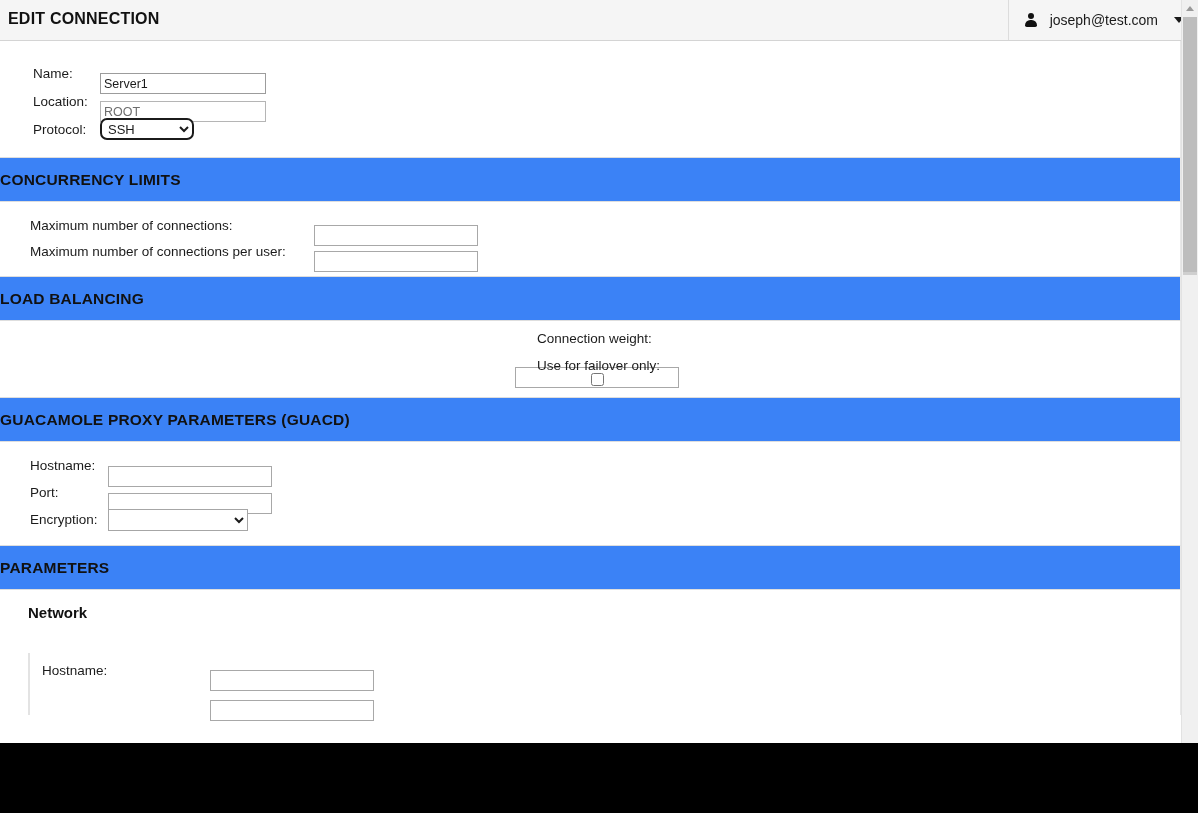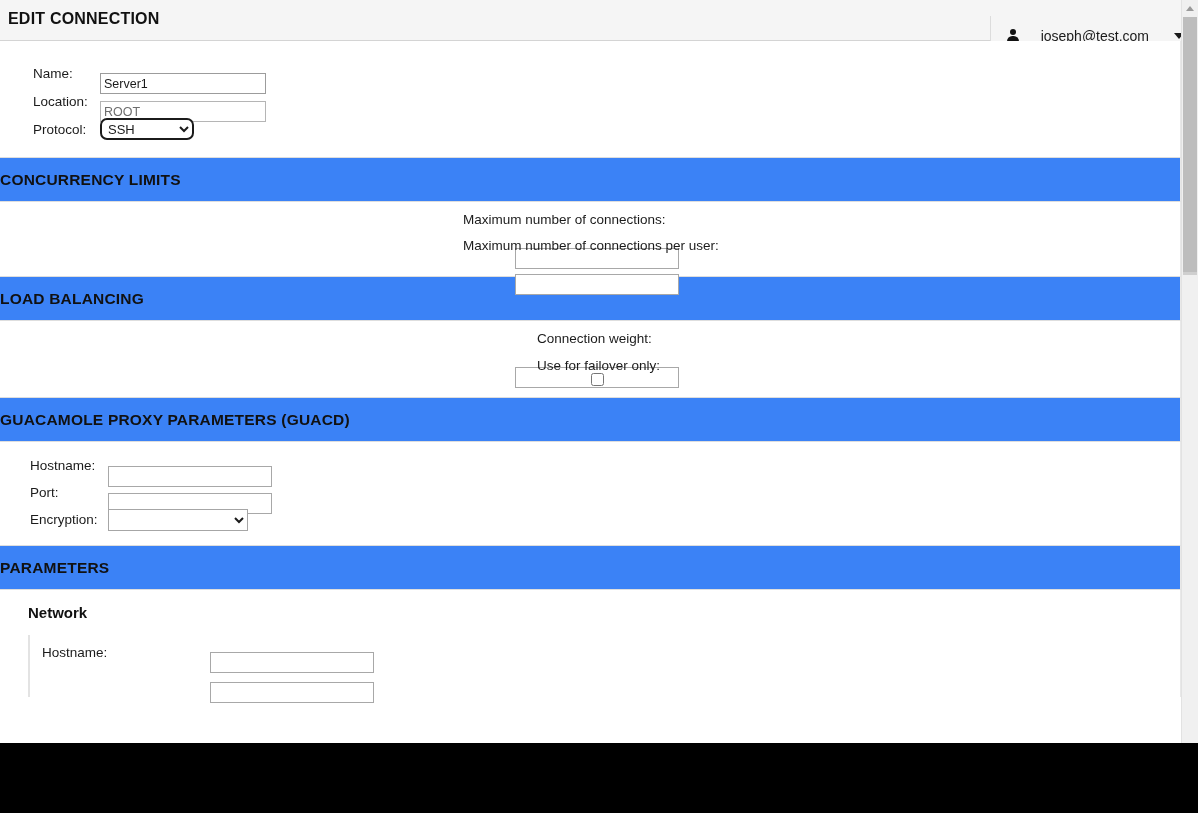--- a/index.html
+++ b/index.html
@@ -51,25 +51,25 @@
     font-size: 16px;
     font-weight: bold;
     letter-spacing: .2px;
     color: #111111;
     text-transform: uppercase;
     text-align: right;
   }
   #user-menu {
     position: absolute;
     right: 0;
-    top: 16px;
+    top: 0;
     height: 40px;
     display: flex;
     align-items: center;
-    gap: 22px;
+    gap: 13px;
     padding: 0 14px 0 16px;
     box-sizing: border-box;
     border-left: 1px solid #dcdcdc;
     background: #f5f5f5;
     cursor: pointer;
   }
   #user-menu .person-icon {
     width: 12px;
     height: 14px;
     position: relative;
@@ -236,21 +236,21 @@
 
   
   #connection-body { padding-top: 18px; padding-bottom: 14px; }
   #connection-body .field-row { height: 28px; }
   #connection-body .field-label { width: 86px; padding-left: 19px; box-sizing: border-box; }
   #name-input     { width: 166px; }
   #location-input { width: 166px; }
   #protocol-select{ width: 94px; border-radius: 7px; }
 
   
-  #concurrency-body .field-row { height: 26px; flex-direction: column; }
+  #concurrency-body .field-row { height: 26px; }
   #concurrency-body .field-label { width: 300px; padding-left: 16px; box-sizing: border-box; }
   #concurrency-body input.text-box { width: 164px; }
 
   
   #loadbalancing-body .field-row { height: 27px; flex-direction: column; }
   #loadbalancing-body .field-label { width: 152px; padding-left: 16px; box-sizing: border-box; }
   #weight-input { width: 164px; }
 
   
   #guacd-body .field-row { height: 27px; }
@@ -258,21 +258,21 @@
   #guacd-hostname-input, #guacd-port-input { width: 164px; }
   #encryption-select { width: 140px; }
 
   
   #parameters-body { padding-top: 14px; padding-bottom: 0; }
   .subsection-title {
     font-size: 15px;
     font-weight: bold;
     color: #111111;
     padding-left: 14px;
-    margin-bottom: 14px;
+    margin-bottom: 32px;
   }
   .subsection-fields {
     border-left: 2px solid #e3e3e3;
     margin-left: 14px;
     padding-top: 2px;
   }
   .subsection-fields .field-row { height: 30px; }
   .subsection-fields .field-label {
     width: 180px;
     padding-left: 12px;

